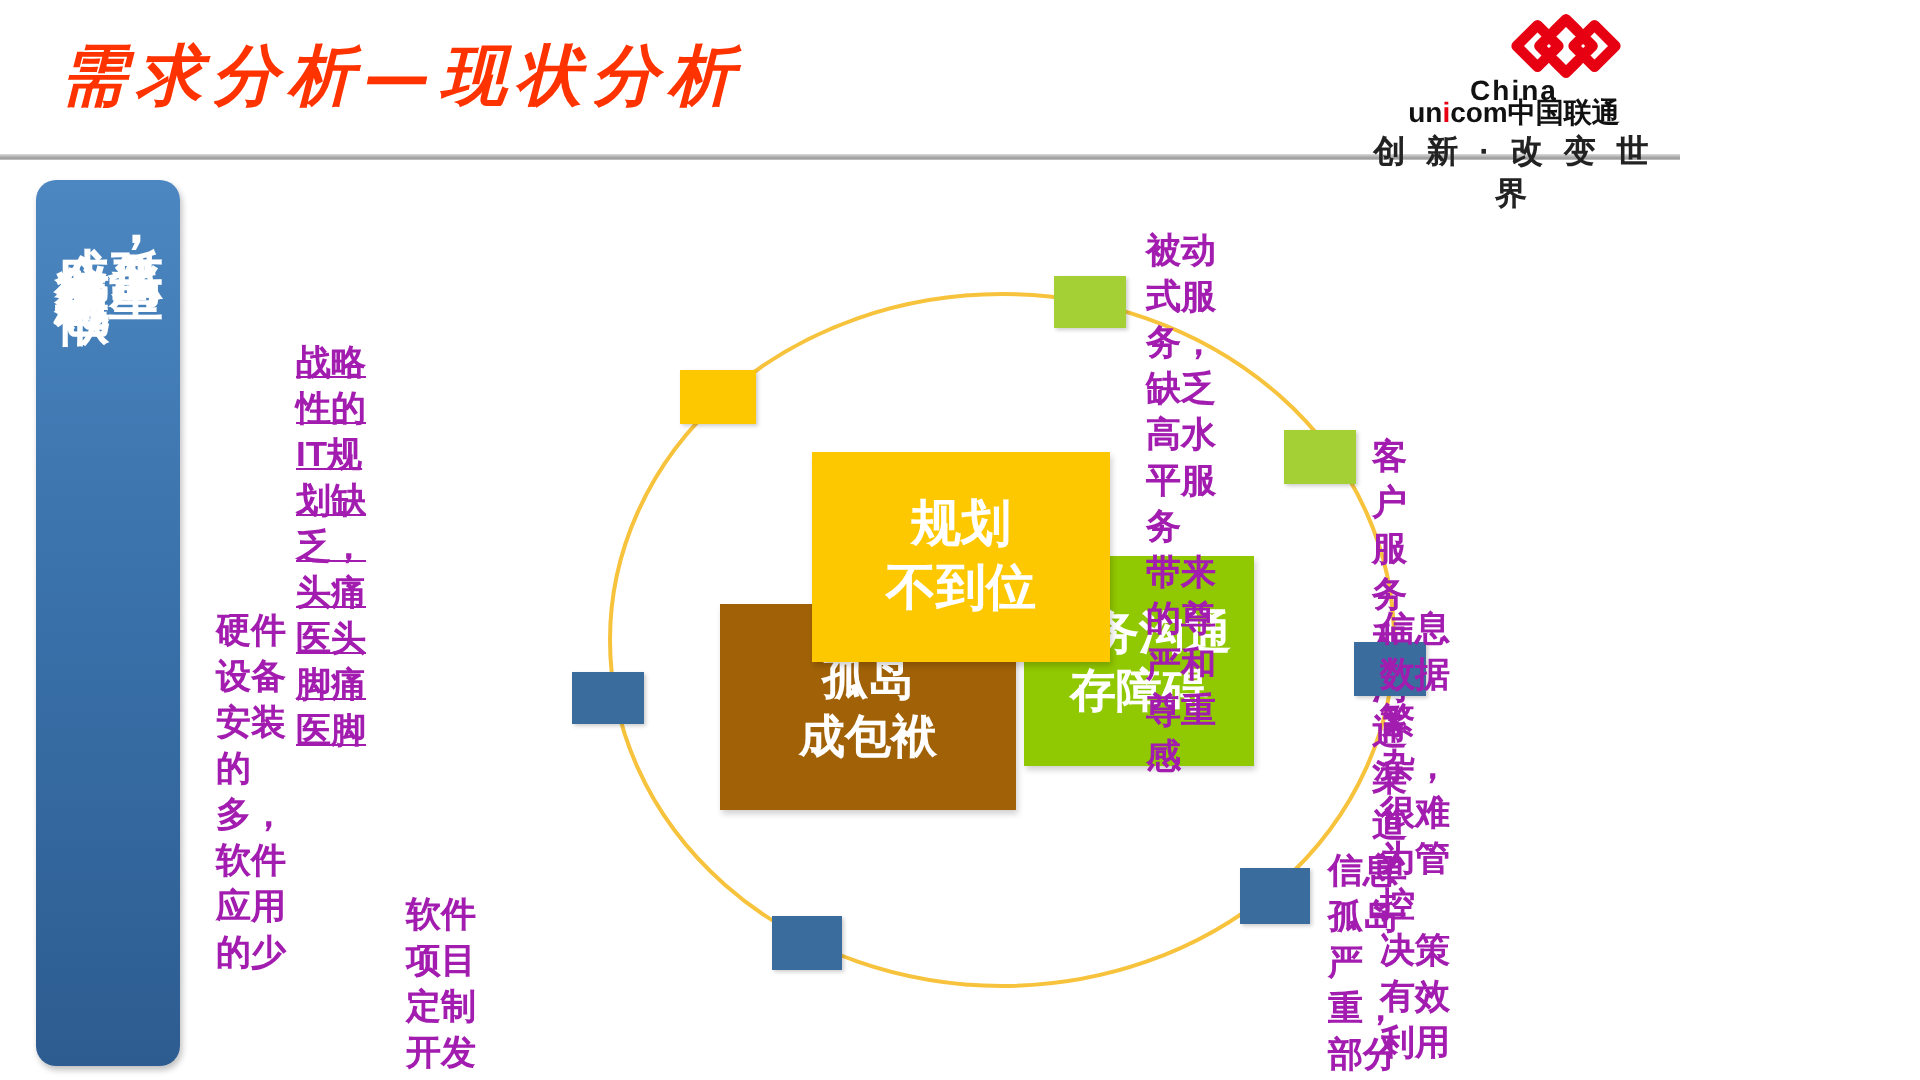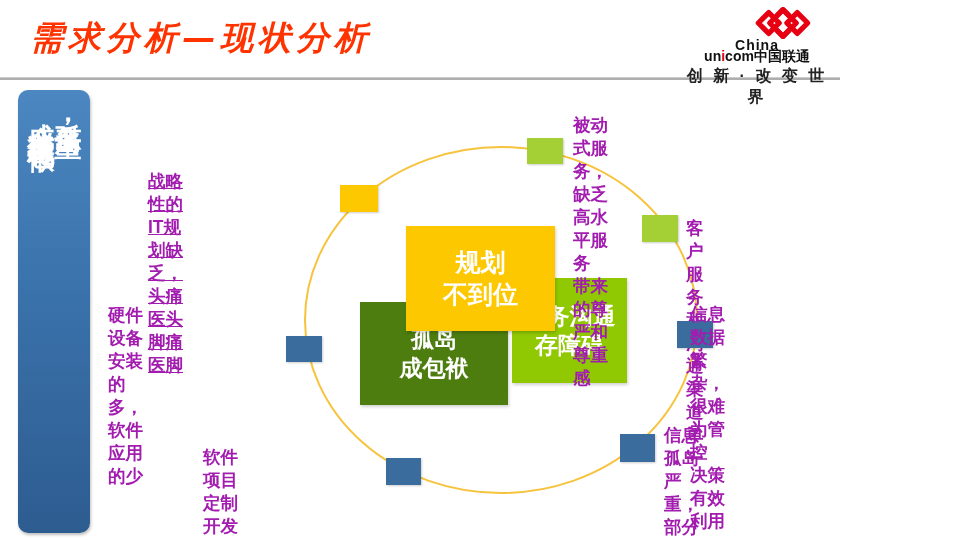--- a/index.html
+++ b/index.html
@@ -81,21 +81,21 @@
 
   <div class="sidebar">
     <span class="vtext">孤岛严重，
 成企业信息化包袱</span>
   </div>
 
   <svg class="ring" width="960" height="540" viewBox="0 0 960 540">
     <ellipse cx="501" cy="320" rx="196" ry="173" fill="none" stroke="#f7c33d" stroke-width="2"></ellipse>
   </svg>
 
-  <div class="cbox blue" style="background: #4d7c0f;">孤岛
+  <div class="cbox blue" style="background: #a16207;">孤岛
 成包袱</div>
   <div class="cbox green" style="background: rgb(144, 200, 1);">服务沟通
 存障碍</div>
   <div class="cbox yellow" style="background: rgb(253, 200, 0);">规划
 不到位</div>
 
   <div class="co c1">
     <span class="sq" style="background: rgb(164, 207, 53);"></span>
     <span class="txt">被动式服务，缺乏高水平服务
 带来的尊严和尊重感</span>

